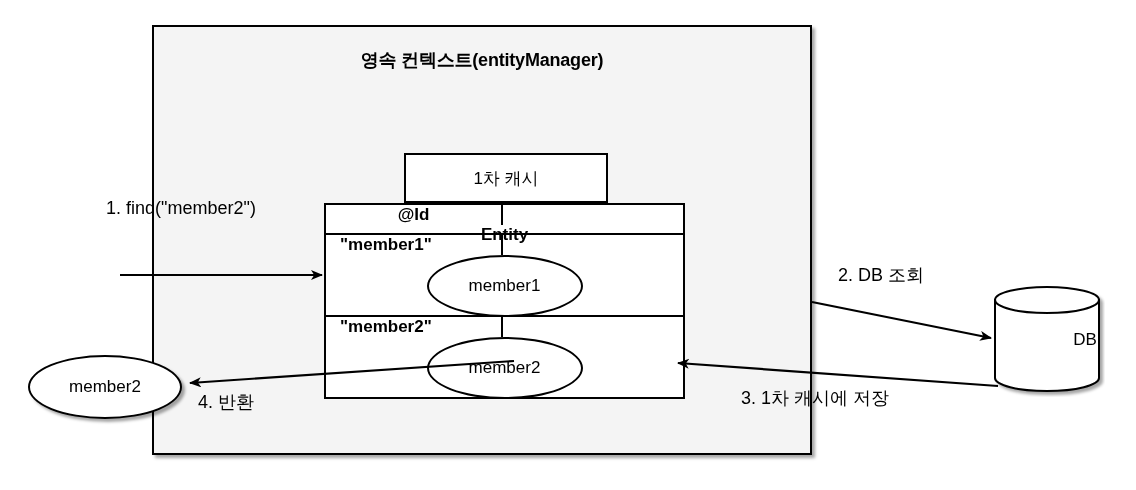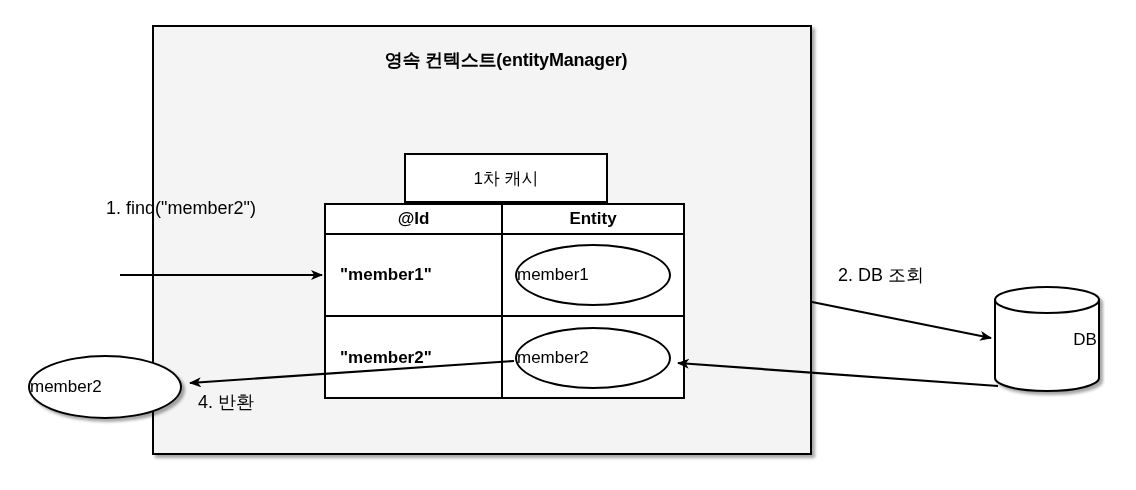--- a/index.html
+++ b/index.html
@@ -34,21 +34,20 @@
   .ctx-title {
     position: absolute;
     left: 152px;
     top: 48px;
     width: 660px;
     text-align: center;
     font-size: 18px;
     font-weight: bold;
     letter-spacing: -0.2px;
     white-space: nowrap;
-    margin-left: 24px;
   }
   
   .cache-tab {
     position: absolute;
     left: 404px;
     top: 153px;
     width: 204px;
     height: 50px;
     background: #ffffff;
     border: 2px solid #000000;
@@ -65,20 +64,21 @@
     top: 203px;
     width: 361px;
     height: 196px;
     background: #ffffff;
     border: 2px solid #000000;
     box-sizing: border-box;
   }
   .tbl-row {
     display: flex;
     box-sizing: border-box;
+    flex-direction: column;
   }
   .tbl-head {
     height: 30px;
     border-bottom: 2px solid #000000;
   }
   .tbl-body {
     height: 82px;
   }
   .tbl-body.divider {
     border-bottom: 2px solid #000000;
@@ -112,20 +112,21 @@
   }
   
   .ellipse {
     width: 156px;
     height: 62px;
     border: 2px solid #000000;
     border-radius: 50%;
     background: #ffffff;
     display: flex;
     align-items: center;
+    justify-content: center;
     font-size: 17px;
     box-sizing: border-box;
   }
   .ellipse-return {
     position: absolute;
     left: 28px;
     top: 355px;
     width: 154px;
     height: 64px;
     box-shadow: 3px 3px 3px rgba(0,0,0,0.35);
@@ -231,20 +232,21 @@
       <path d="M2,15 L2,93 A52,13 0 0 0 106,93 L106,15 Z" fill="#ffffff" stroke="#000000" stroke-width="2"></path>
       <ellipse cx="54" cy="15" rx="52" ry="13" fill="#ffffff" stroke="#000000" stroke-width="2"></ellipse>
     </g>
   </svg>
   <div class="db-label">DB</div>
 
   <div class="lbl lbl-step1">
     <div>1. find("member2")</div>
   </div>
   <div class="lbl lbl-step2">2. DB 조회</div>
+  <div class="lbl lbl-step3">3. 1차 캐시에 저장</div>
   <div class="lbl lbl-step4">4. 반환</div>
 
   <svg class="arrows" viewBox="0 0 1136 490">
     <defs>
       <marker id="ah" markerWidth="14" markerHeight="14" refX="11" refY="5" orient="auto" markerUnits="userSpaceOnUse">
         <path d="M0,0 L12,5 L0,10 L3.2,5 Z" fill="#000000"></path>
       </marker>
     </defs>
 
     <line x1="120" y1="275" x2="322" y2="275" stroke="#000000" stroke-width="2.2" marker-end="url(#ah)"></line>

